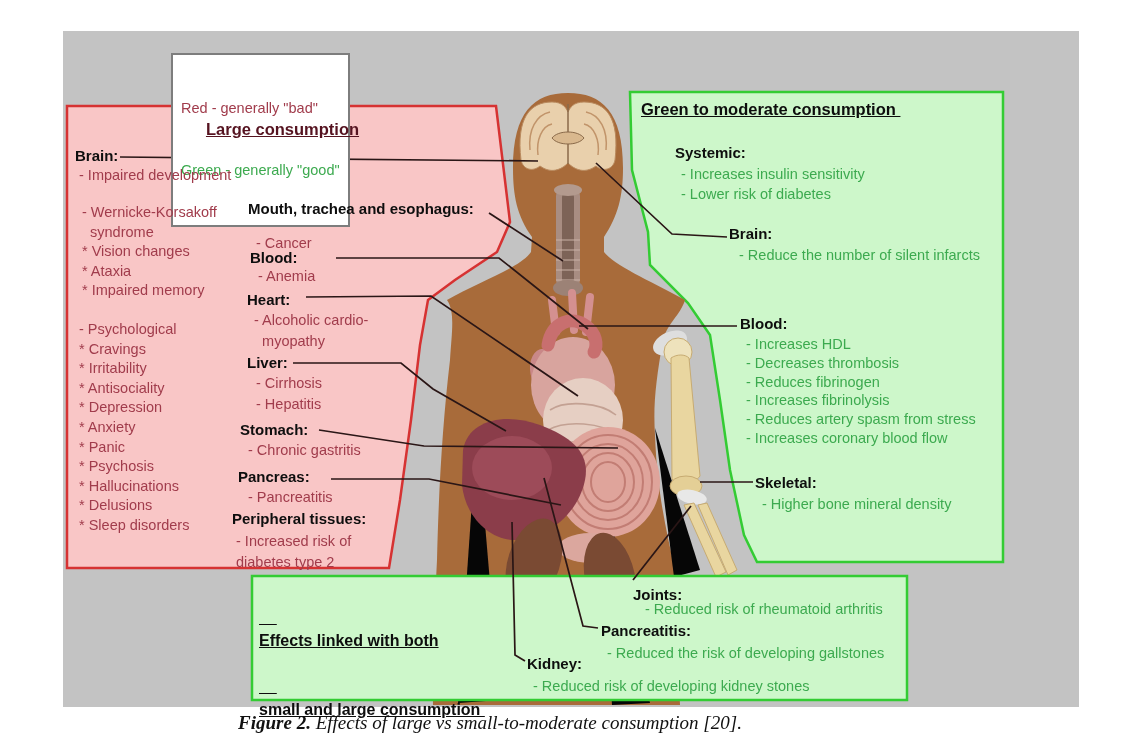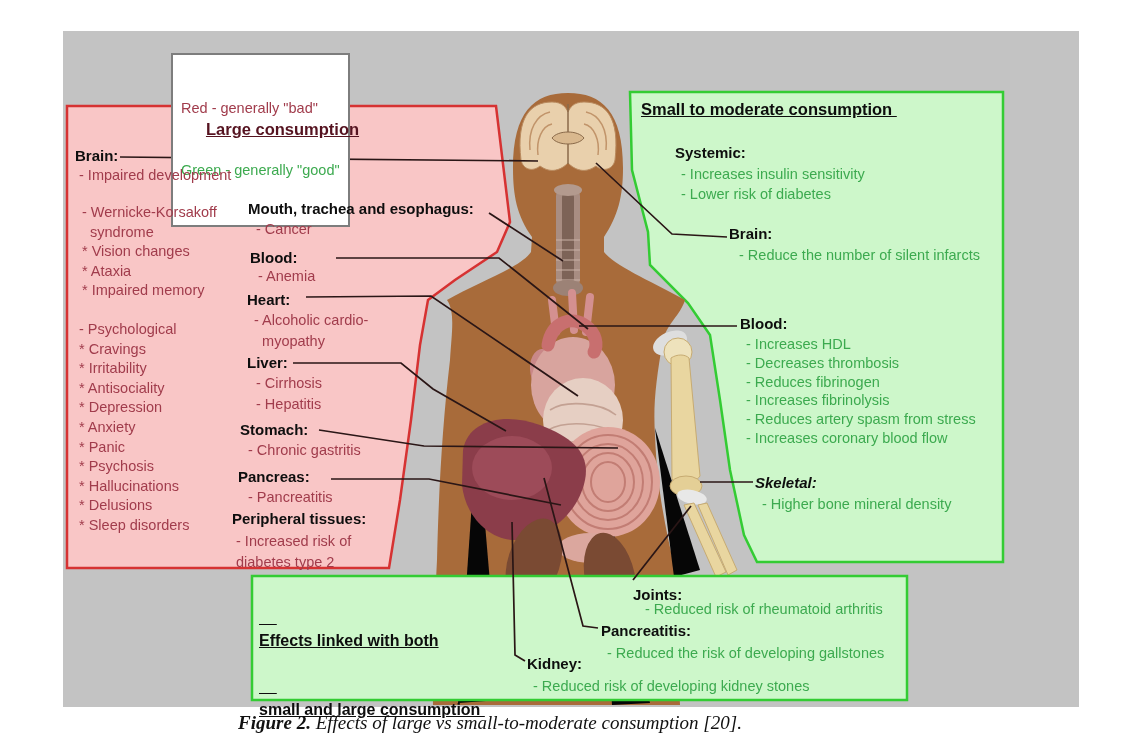--- a/index.html
+++ b/index.html
@@ -133,52 +133,52 @@
   </div>
 
   <div class="abs title large-title" style="left:160px;top:120px;width:245px;">Large consumption</div>
 
   <div class="abs h" style="left:75px;top:147px;">Brain:</div>
   <div class="abs list rt" style="left:79px;top:166px;"><div>- Impaired development</div></div>
   <div class="abs list rt" style="left:82px;top:203px;"><div>- Wernicke-Korsakoff</div><div>  syndrome</div><div>* Vision changes</div><div>* Ataxia</div><div>* Impaired memory</div></div>
   <div class="abs list rt" style="left:79px;top:320px;"><div>- Psychological</div><div>* Cravings</div><div>* Irritability</div><div>* Antisociality</div><div>* Depression</div><div>* Anxiety</div><div>* Panic</div><div>* Psychosis</div><div>* Hallucinations</div><div>* Delusions</div><div>* Sleep disorders</div></div>
 
   <div class="abs h" style="left:248px;top:200px;">Mouth, trachea and esophagus:</div>
-  <div class="abs list rt" style="left:256px;top:220px;"><div>- Cancer</div></div>
+  <div class="abs list rt" style="left:256px;top:234px;"><div>- Cancer</div></div>
 
   <div class="abs h" style="left:250px;top:249px;">Blood:</div>
   <div class="abs list rt" style="left:258px;top:267px;"><div>- Anemia</div></div>
 
   <div class="abs h" style="left:247px;top:291px;">Heart:</div>
   <div class="abs list21 rt" style="left:254px;top:310px;"><div>- Alcoholic cardio-</div><div>  myopathy</div></div>
 
   <div class="abs h" style="left:247px;top:354px;">Liver:</div>
   <div class="abs list21 rt" style="left:256px;top:373px;"><div>- Cirrhosis</div><div>- Hepatitis</div></div>
 
   <div class="abs h" style="left:240px;top:421px;">Stomach:</div>
   <div class="abs list rt" style="left:248px;top:441px;"><div>- Chronic gastritis</div></div>
 
   <div class="abs h" style="left:238px;top:468px;">Pancreas:</div>
   <div class="abs list rt" style="left:248px;top:488px;"><div>- Pancreatitis</div></div>
 
   <div class="abs h" style="left:232px;top:510px;">Peripheral tissues:</div>
   <div class="abs list21 rt" style="left:236px;top:531px;"><div>- Increased risk of</div><div>diabetes type 2</div></div>
 
-  <div class="abs title mod-title" style="left:641px;top:100px;">Small to moderate consumption </div>
+  <div class="abs title mod-title" style="left:641px;top:100px;">Green to moderate consumption </div>
 
   <div class="abs h" style="left:675px;top:144px;">Systemic:</div>
   <div class="abs list20 gt" style="left:681px;top:164px;"><div>- Increases insulin sensitivity</div><div>- Lower risk of diabetes</div></div>
 
   <div class="abs h" style="left:729px;top:225px;">Brain:</div>
   <div class="abs list20 gt" style="left:739px;top:245px;"><div>- Reduce the number of silent infarcts</div></div>
 
   <div class="abs h" style="left:740px;top:315px;">Blood:</div>
   <div class="abs list19 gt" style="left:746px;top:335px;"><div>- Increases HDL</div><div>- Decreases thrombosis</div><div>- Reduces fibrinogen</div><div>- Increases fibrinolysis</div><div>- Reduces artery spasm from stress</div><div>- Increases coronary blood flow</div></div>
 
-  <div class="abs h" style="left:755px;top:474px;font-style:italic;">Skeletal:</div>
+  <div class="abs h" style="left:755px;top:474px;">Skeletal:</div>
   <div class="abs list20 gt" style="left:762px;top:494px;"><div>- Higher bone mineral density</div></div>
 
   <div class="abs title both-title" style="left:259px;top:583px;">
     <div>Effects linked with both</div>
     <div>small and large consumption </div>
   </div>
 
   <div class="abs h" style="left:633px;top:578px;margin-top:8px;">Joints:</div>
   <div class="abs list20 gt" style="left:645px;top:599px;"><div>- Reduced risk of rheumatoid arthritis</div></div>
 

